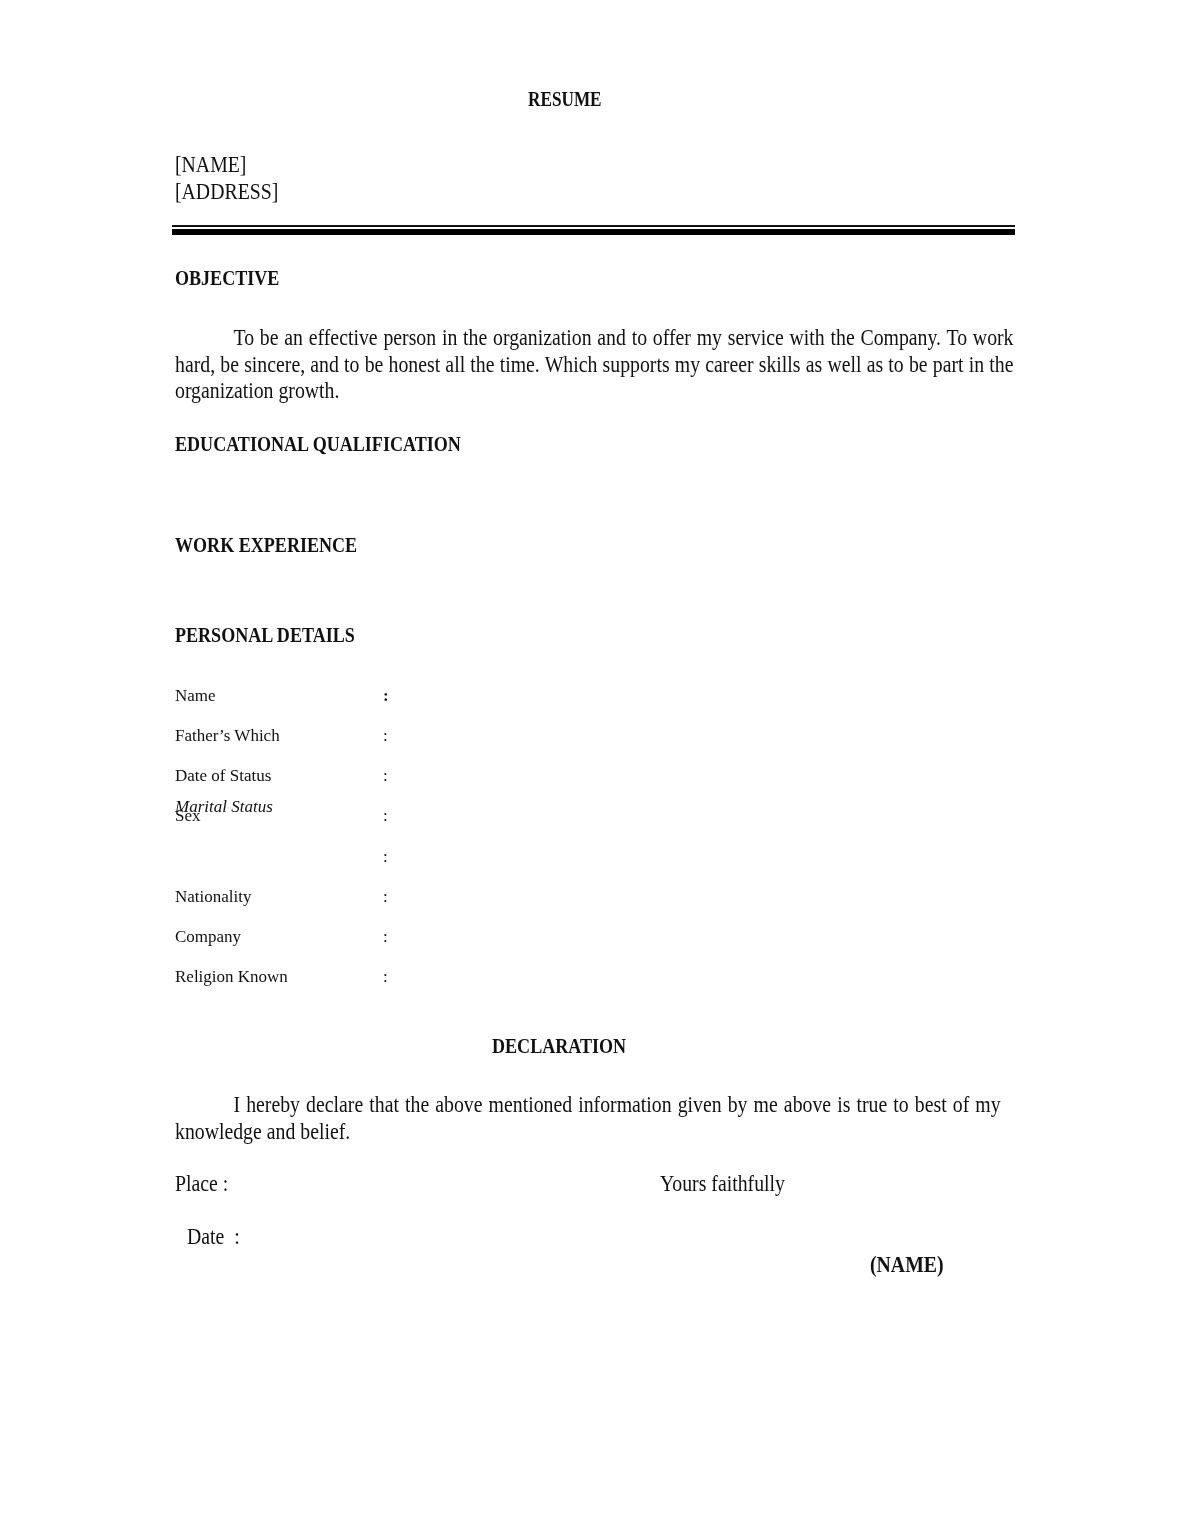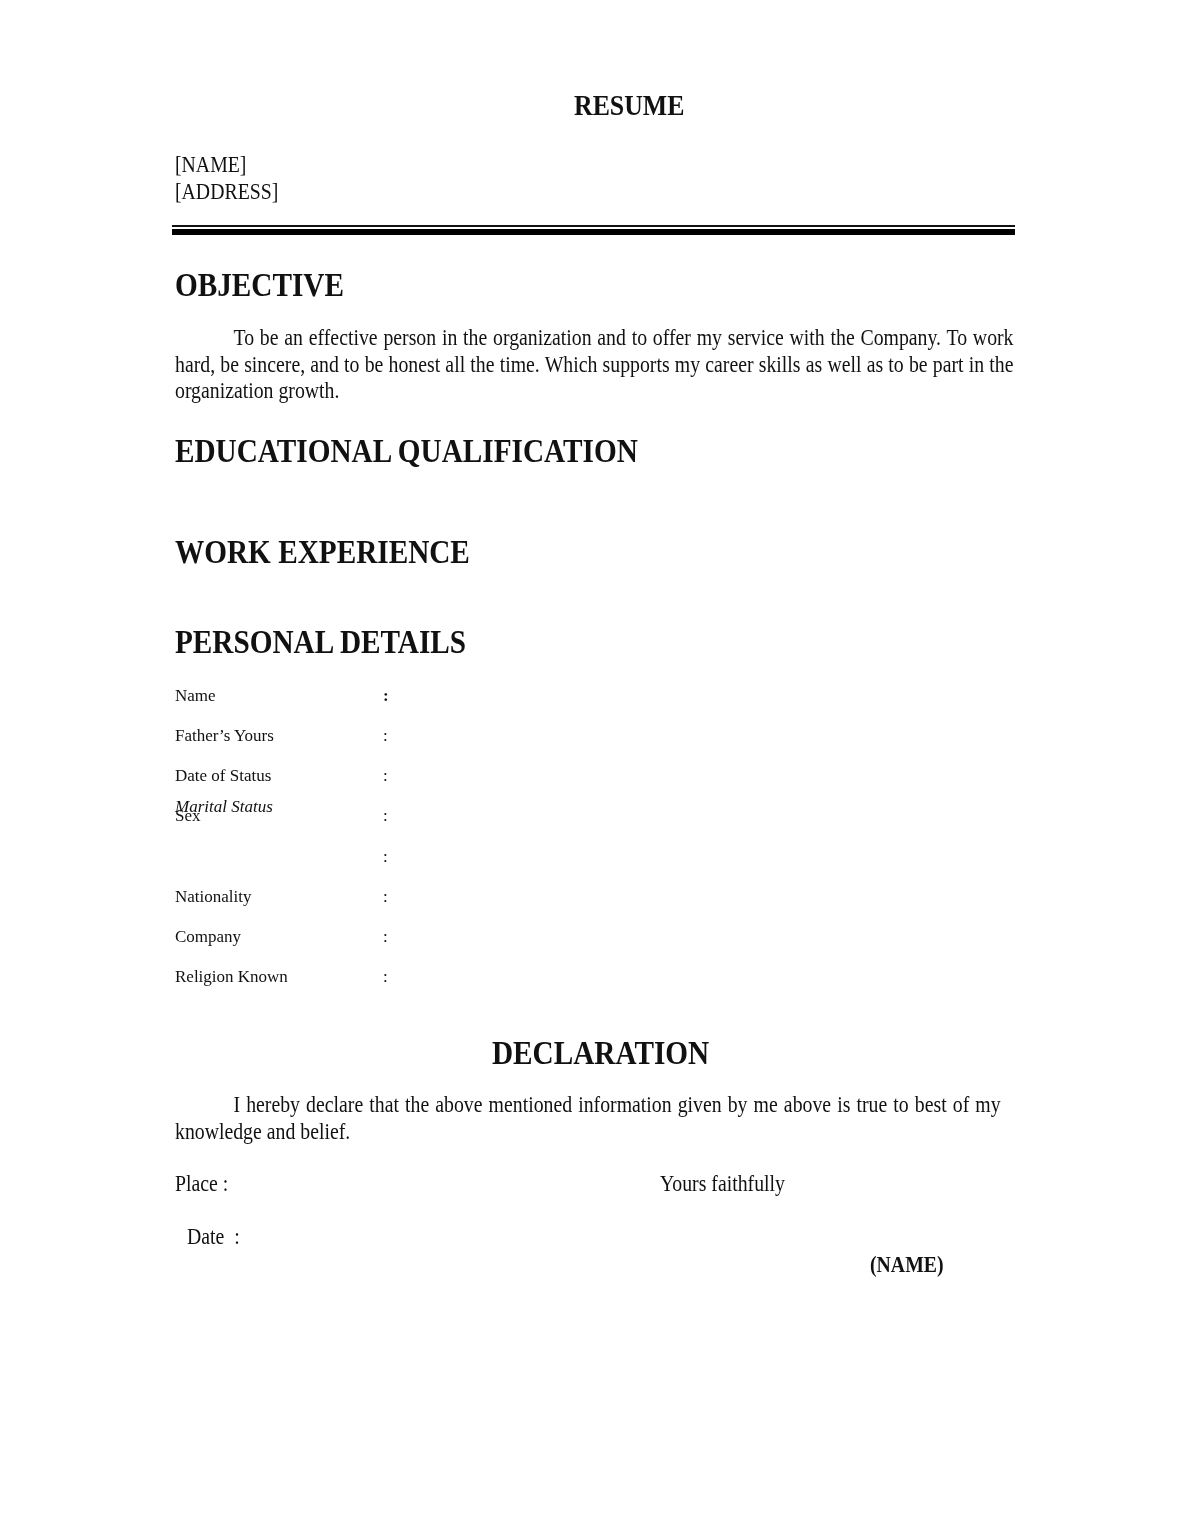--- a/index.html
+++ b/index.html
@@ -1,20 +1,20 @@
 <!DOCTYPE html>
 <html><head>
   <meta charset="utf-8">
   <style>
     html, body { margin: 0; padding: 0; background: #ffffff; }
     body { width: 1187px; height: 1536px; position: relative; overflow: hidden; color: #111; font-family: "Liberation Serif", serif; }
     .abs { position: absolute; white-space: nowrap; }
     .cond { display: inline-block; transform: scaleX(0.86); transform-origin: left top; }
-    .title { font-size: 30px; font-weight: bold; text-decoration-thickness: 2px; text-underline-offset: 4px; margin-left: 46px; }
-    .heading { font-size: 34px; font-weight: bold; text-decoration: underline; text-decoration-thickness: 2px; text-underline-offset: 4px; }
+    .title { font-size: 20px; font-weight: bold; text-decoration-thickness: 2px; text-underline-offset: 4px; }
+    .heading { font-size: 21px; font-weight: bold; text-decoration: underline; text-decoration-thickness: 2px; text-underline-offset: 4px; }
     .body-text { font-size: 23px; line-height: 26px; }
     .pd { font-size: 17px; }
     .rule-thin { position: absolute; left: 172px; width: 843px; height: 2px; background: #111; }
     .rule-thick { position: absolute; left: 172px; width: 843px; height: 6px; background: #000; }
     .para { position: absolute; left: 175px; width: 975px; font-size: 23px; line-height: 26.5px; text-align: justify; transform: scaleX(0.86); transform-origin: left top; white-space: normal; }
     .para .indent { display: inline-block; width: 68px; }
   </style>
 </head>
 <body>
 
@@ -46,21 +46,21 @@
 </div>
 
 <div class="abs heading" style="left:175px; top:623px;">
   <span class="cond">PERSONAL DETAILS</span>
 </div>
 
 <div>
   <div class="abs pd" style="left:175px; top:686px;">Name</div>
   <div class="abs pd" style="left:383px; top:686px; font-weight:bold;">:</div>
 
-  <div class="abs pd" style="left:175px; top:726px;">Father’s Yours</div>
+  <div class="abs pd" style="left:175px; top:726px;">Father’s Which</div>
   <div class="abs pd" style="left:383px; top:726px;">:</div>
 
   <div class="abs pd" style="left:175px; top:766px;">Date of Status</div>
   <div class="abs pd" style="left:383px; top:766px;">:</div>
 
   <div class="abs pd" style="left:175px; top:806px;">Sex</div>
   <div class="abs pd" style="left:383px; top:806px;">:</div>
 
   <div class="abs pd" style="left:175px; top:797px;font-style:italic;">Marital Status</div>
   <div class="abs pd" style="left:383px; top:847px;">:</div>

